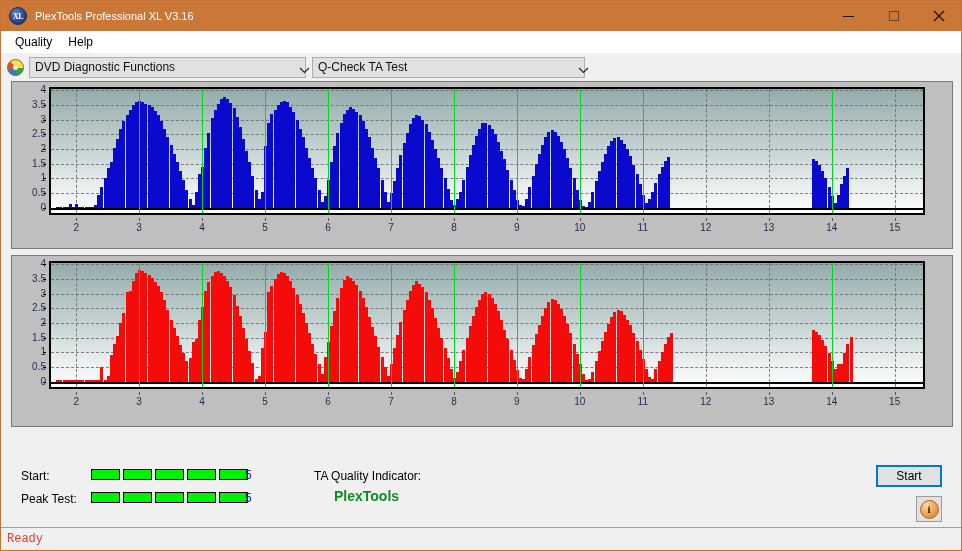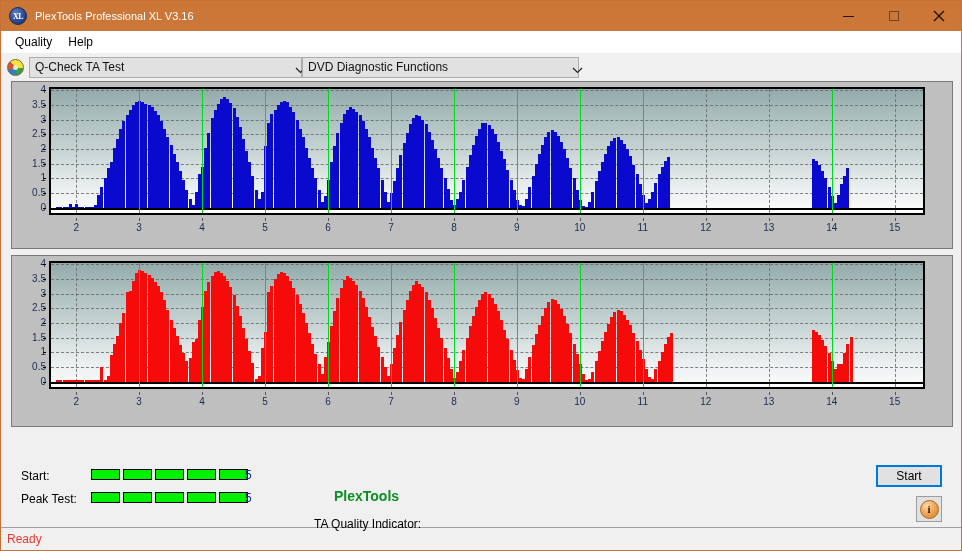--- a/index.html
+++ b/index.html
@@ -297,21 +297,21 @@
     height: 22px;
     background: #f0f0f0;
     border-top: 1px solid #a0a0a0;
     display: flex;
     align-items: center;
   }
   .status-text {
     font-size: 12px;
     color: #e83a2e;
     padding-left: 6px;
-    font-family: Liberation Sans, sans-serif;
+    font-family: Liberation Mono, monospace;
   }
 </style>
 </head>
 <body>
 
 <div class="window">
 
   <div class="titlebar">
     <div class="app-icon">XL</div>
     <div class="title-text">PlexTools Professional XL V3.16</div>
@@ -331,30 +331,30 @@
     </div>
   </div>
 
   <div class="menubar">
     <div class="menu-item">Quality</div>
     <div class="menu-item">Help</div>
   </div>
 
   <div class="toolbar">
     <div class="hw-icon"></div>
-    <div class="combo combo-test">
-      <span>Q-Check TA Test</span>
+    <div class="combo combo-func">
+      <span>DVD Diagnostic Functions</span>
       <span class="caret">
         <svg width="11" height="7" viewBox="0 0 11 7">
             <polyline points="1,1 5.5,5.5 10,1" fill="none" stroke="#222" stroke-width="1.2"></polyline>
           </svg>
       </span>
     </div>
-    <div class="combo combo-func">
-      <span>DVD Diagnostic Functions</span>
+    <div class="combo combo-test">
+      <span>Q-Check TA Test</span>
       <span class="caret">
         <svg width="11" height="7" viewBox="0 0 11 7">
             <polyline points="1,1 5.5,5.5 10,1" fill="none" stroke="#222" stroke-width="1.2"></polyline>
           </svg>
       </span>
     </div>
   </div>
 
   <div class="charts-area">
     <div class="chart-panel" id="chart-top">
@@ -965,21 +965,21 @@
     <div class="lbl" style="left:20px; top:33px;">Peak Test:</div>
     <div class="meter" id="peakshift-meter" style="left:90px; top:33px;">
         <div class="meter-seg" style="background: rgb(0, 241, 0);"></div>
         <div class="meter-seg" style="background: rgb(0, 241, 0);"></div>
         <div class="meter-seg" style="background: rgb(0, 241, 0);"></div>
         <div class="meter-seg" style="background: rgb(0, 241, 0);"></div>
         <div class="meter-seg" style="background: rgb(0, 241, 0);"></div>
       </div>
     <div class="meter-val" style="left:244px; top:32px;">5</div>
 
-    <div class="ta-title" style="left:313px; top:10px;margin-top:48px;">TA Quality Indicator:</div>
+    <div class="ta-title" style="left:313px; top:10px;">TA Quality Indicator:</div>
     <div class="ta-value" style="left:333px; top:29px;">PlexTools</div>
 
     <div class="start-btn" style="left:875px; top:6px;">Start</div>
     <div class="info-btn" style="left:915px; top:37px;">
       <div class="info-circle">i</div>
     </div>
   </div>
 
   <div class="statusbar">
     <div class="status-text">Ready</div>

